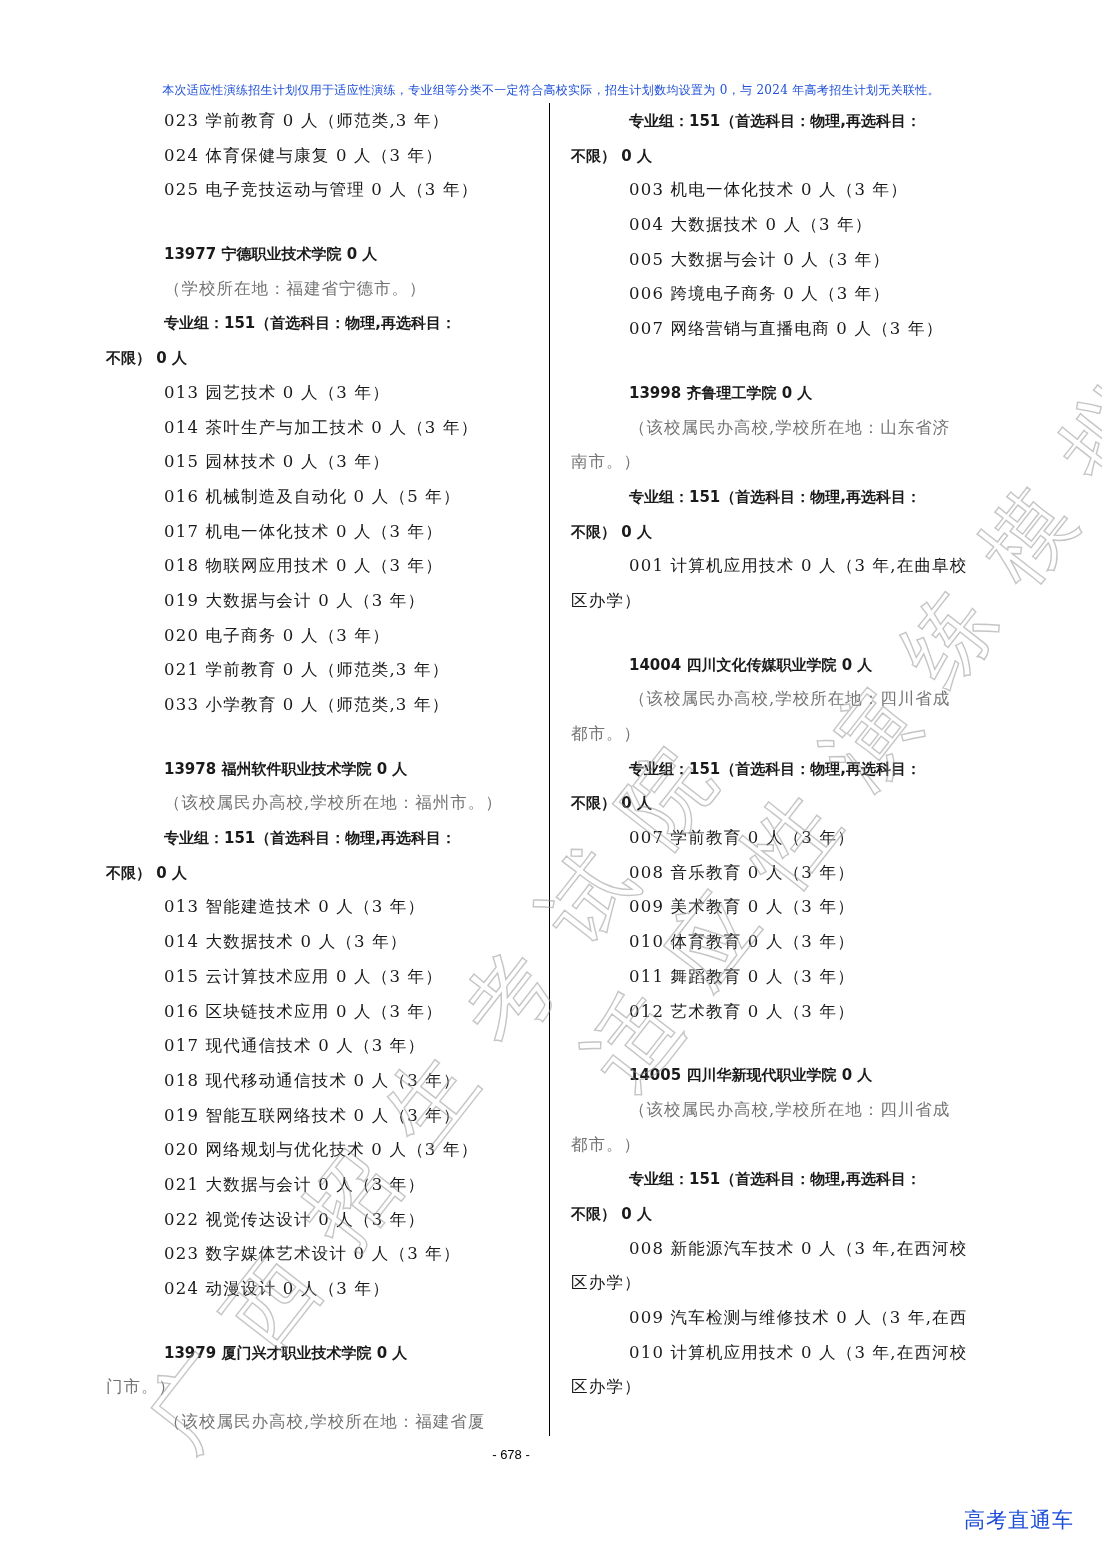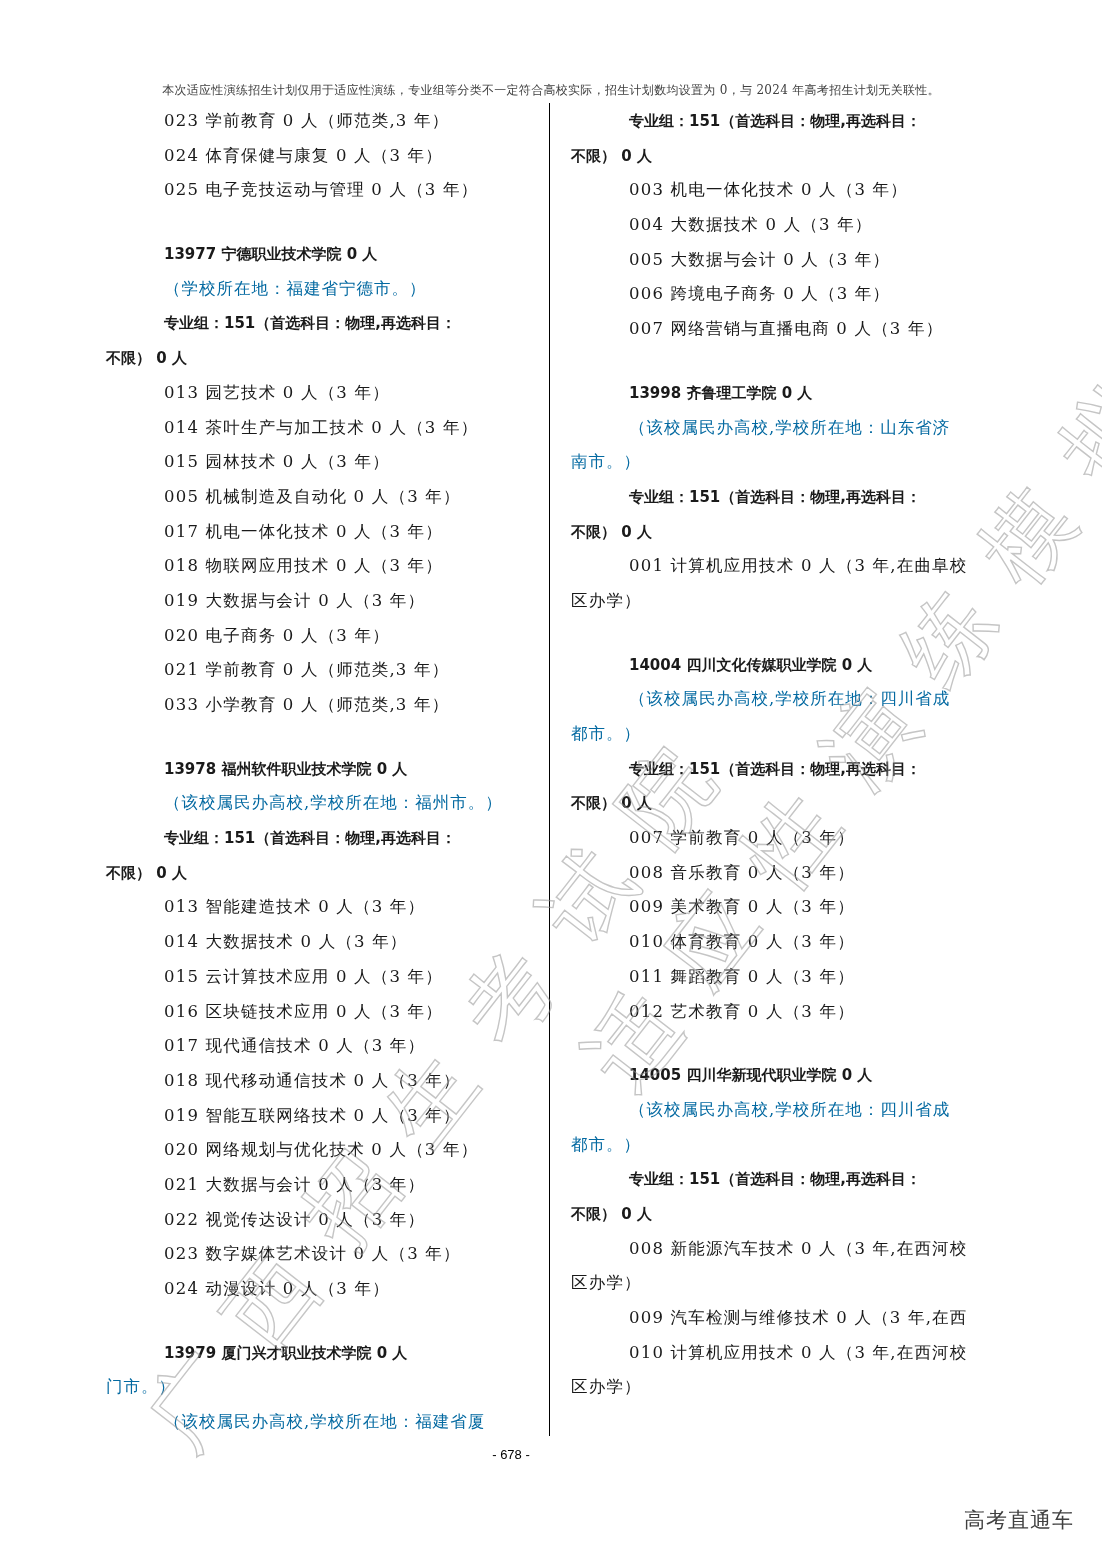--- a/index.html
+++ b/index.html
@@ -1,33 +1,33 @@
 <!DOCTYPE html>
 <html><head>
 <meta charset="utf-8">
 <style>
   html, body { margin: 0; padding: 0; background: #ffffff; }
   body { width: 1102px; height: 1559px; position: relative; overflow: hidden;
          font-family: "DejaVu Serif", "Liberation Serif", serif; color: #1a1a1a; }
   .notice { position: absolute; top: 82px; left: 0; width: 1102px; text-align: center;
-            font-size: 12px; color: #404040; letter-spacing: 0.3px; white-space: nowrap; }
+            font-size: 12px; color: #1d4ed8; letter-spacing: 0.3px; white-space: nowrap; }
   .divider { position: absolute; left: 549px; top: 103px; width: 1px; height: 1333px; background: #000; }
   .col { position: absolute; top: 104px; width: 430px; font-size: 16.5px; }
   .col.left { left: 106px; }
   .col.right { left: 571px; }
   .line { height: 34.7px; line-height: 34.7px; white-space: nowrap; }
   .ind { padding-left: 58px; }
   .bold { font-weight: bold; font-family: "DejaVu Sans", "Liberation Sans", sans-serif; font-size: 15px; }
   .gap { height: 29px; }
   .major { letter-spacing: 1.2px; }
-  .note { color: #0369a1; letter-spacing: 1px; }
+  .note { color: #737373; letter-spacing: 1px; }
   .page-num { position: absolute; top: 1447px; left: 0; width: 1022px; text-align: center;
               font-family: "Liberation Sans", sans-serif; font-size: 13px; color: #000; }
   .brand { position: absolute; top: 1506px; left: 964px; font-family: "DejaVu Sans", sans-serif;
-           font-size: 21px; color: #404040; letter-spacing: 1px; text-align: right; }
+           font-size: 21px; color: #1d4ed8; letter-spacing: 1px; text-align: right; }
   .wm { position: absolute; font-family: "DejaVu Sans", sans-serif; font-size: 88px;
         color: transparent; -webkit-text-stroke: 1.4px rgba(150,150,150,0.55);
         white-space: nowrap; letter-spacing: 40px; transform-origin: left top; pointer-events: none; }
   .wm1 { left: 120px; top: 1400px; transform: rotate(-52deg); }
   .wm2 { left: 560px; top: 1040px; transform: rotate(-52deg); }
 </style>
 </head>
 <body>
 
 <div class="notice">本次适应性演练招生计划仅用于适应性演练，专业组等分类不一定符合高校实际，招生计划数均设置为 0，与 2024 年高考招生计划无关联性。</div>
@@ -39,21 +39,21 @@
   <div class="line ind major">025 电子竞技运动与管理 0 人（3 年）</div>
   <div class="gap"></div>
 
   <div class="line ind bold">13977 宁德职业技术学院 0 人</div>
   <div class="line ind note">（学校所在地：福建省宁德市。）</div>
   <div class="line ind bold">专业组：151（首选科目：物理,再选科目：</div>
   <div class="line bold">不限） 0 人</div>
   <div class="line ind major">013 园艺技术 0 人（3 年）</div>
   <div class="line ind major">014 茶叶生产与加工技术 0 人（3 年）</div>
   <div class="line ind major">015 园林技术 0 人（3 年）</div>
-  <div class="line ind major">005 机械制造及自动化 0 人（3 年）</div>
+  <div class="line ind major">016 机械制造及自动化 0 人（5 年）</div>
   <div class="line ind major">017 机电一体化技术 0 人（3 年）</div>
   <div class="line ind major">018 物联网应用技术 0 人（3 年）</div>
   <div class="line ind major">019 大数据与会计 0 人（3 年）</div>
   <div class="line ind major">020 电子商务 0 人（3 年）</div>
   <div class="line ind major">021 学前教育 0 人（师范类,3 年）</div>
   <div class="line ind major">033 小学教育 0 人（师范类,3 年）</div>
   <div class="gap"></div>
 
   <div class="line ind bold">13978 福州软件职业技术学院 0 人</div>
   <div class="line ind note">（该校属民办高校,学校所在地：福州市。）</div>

